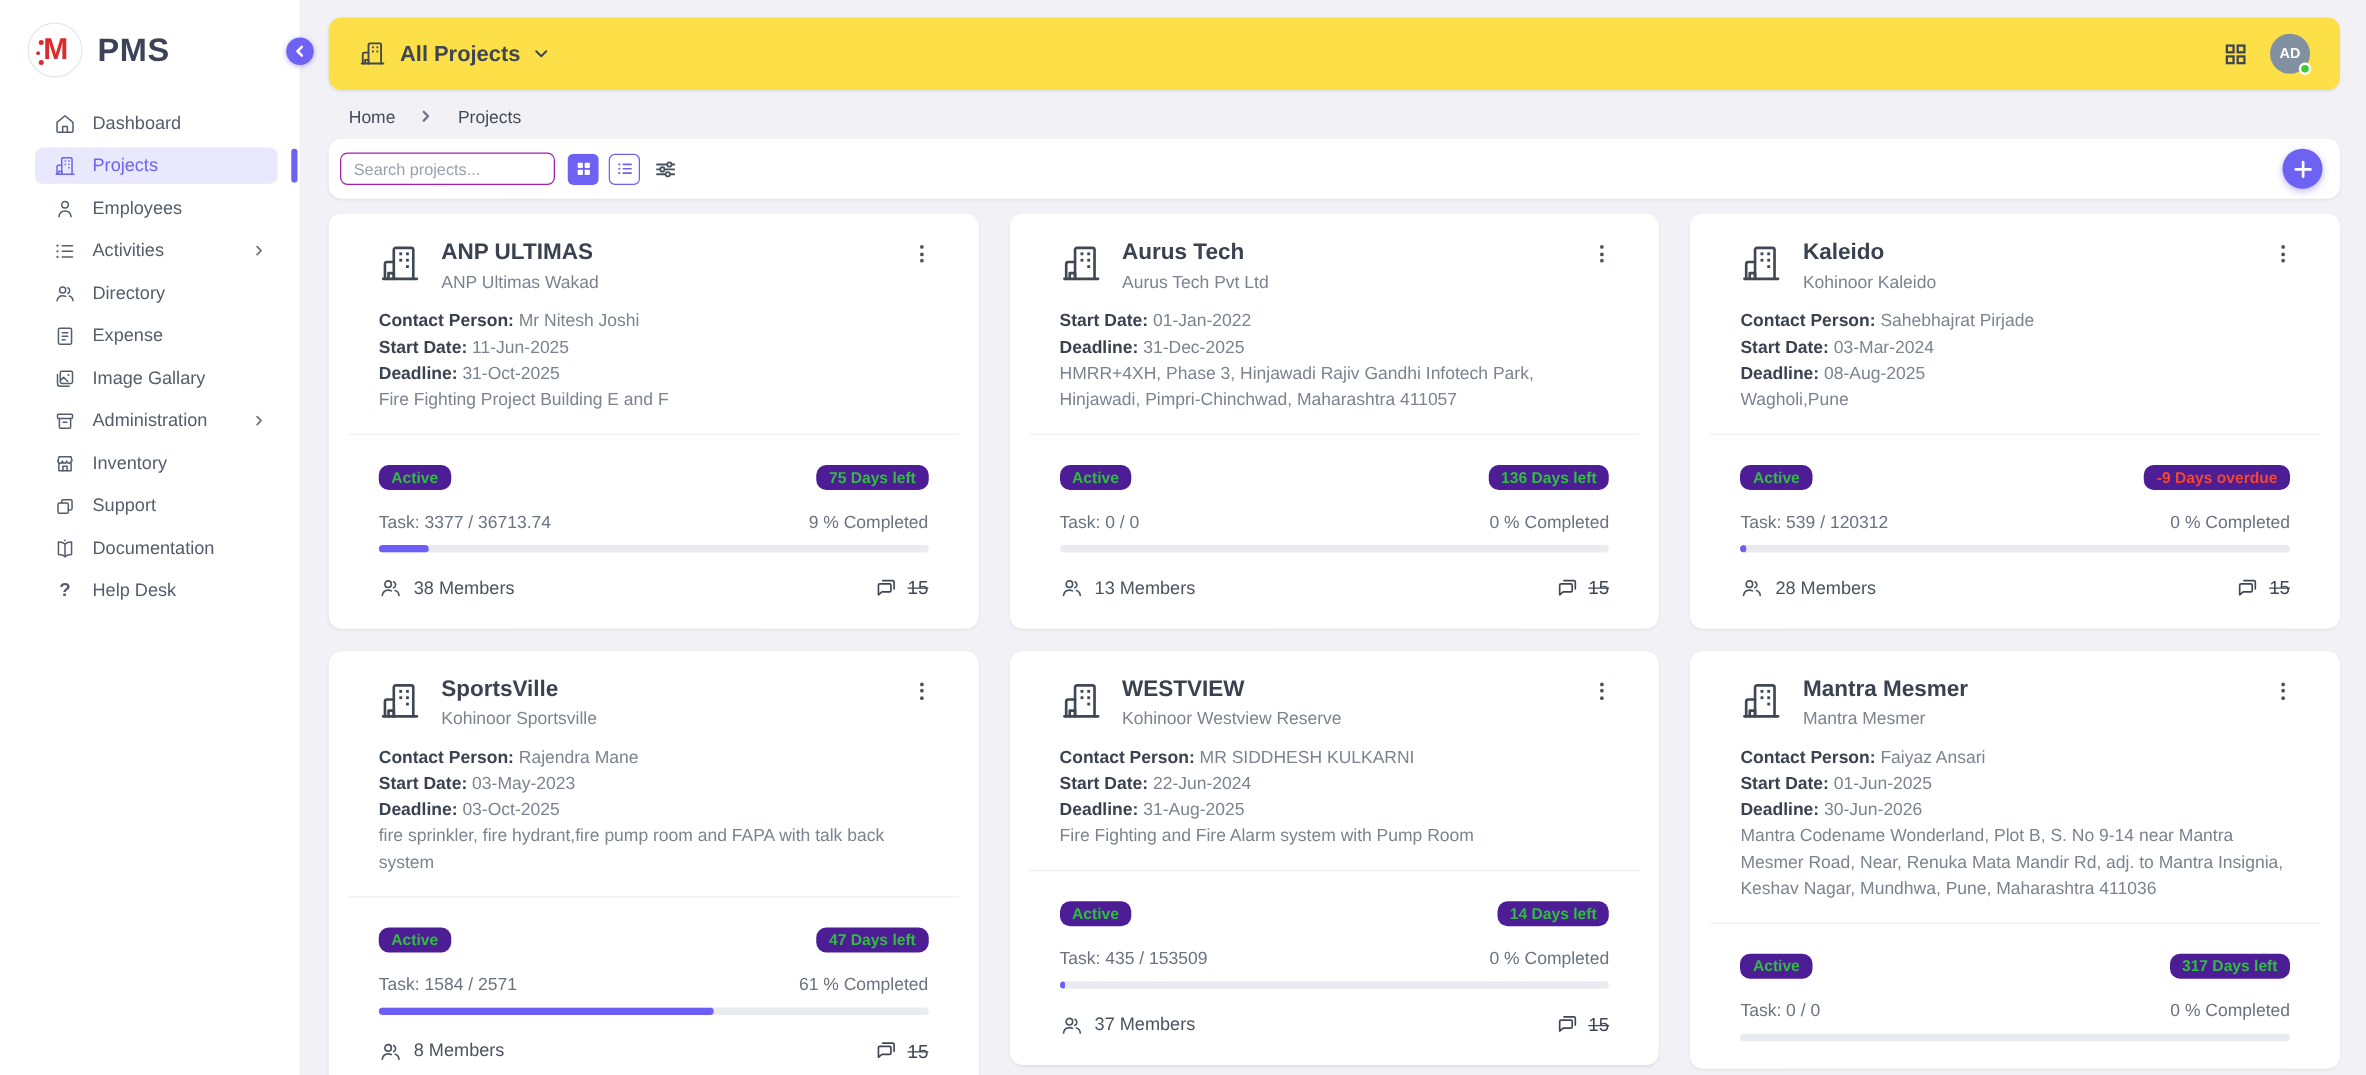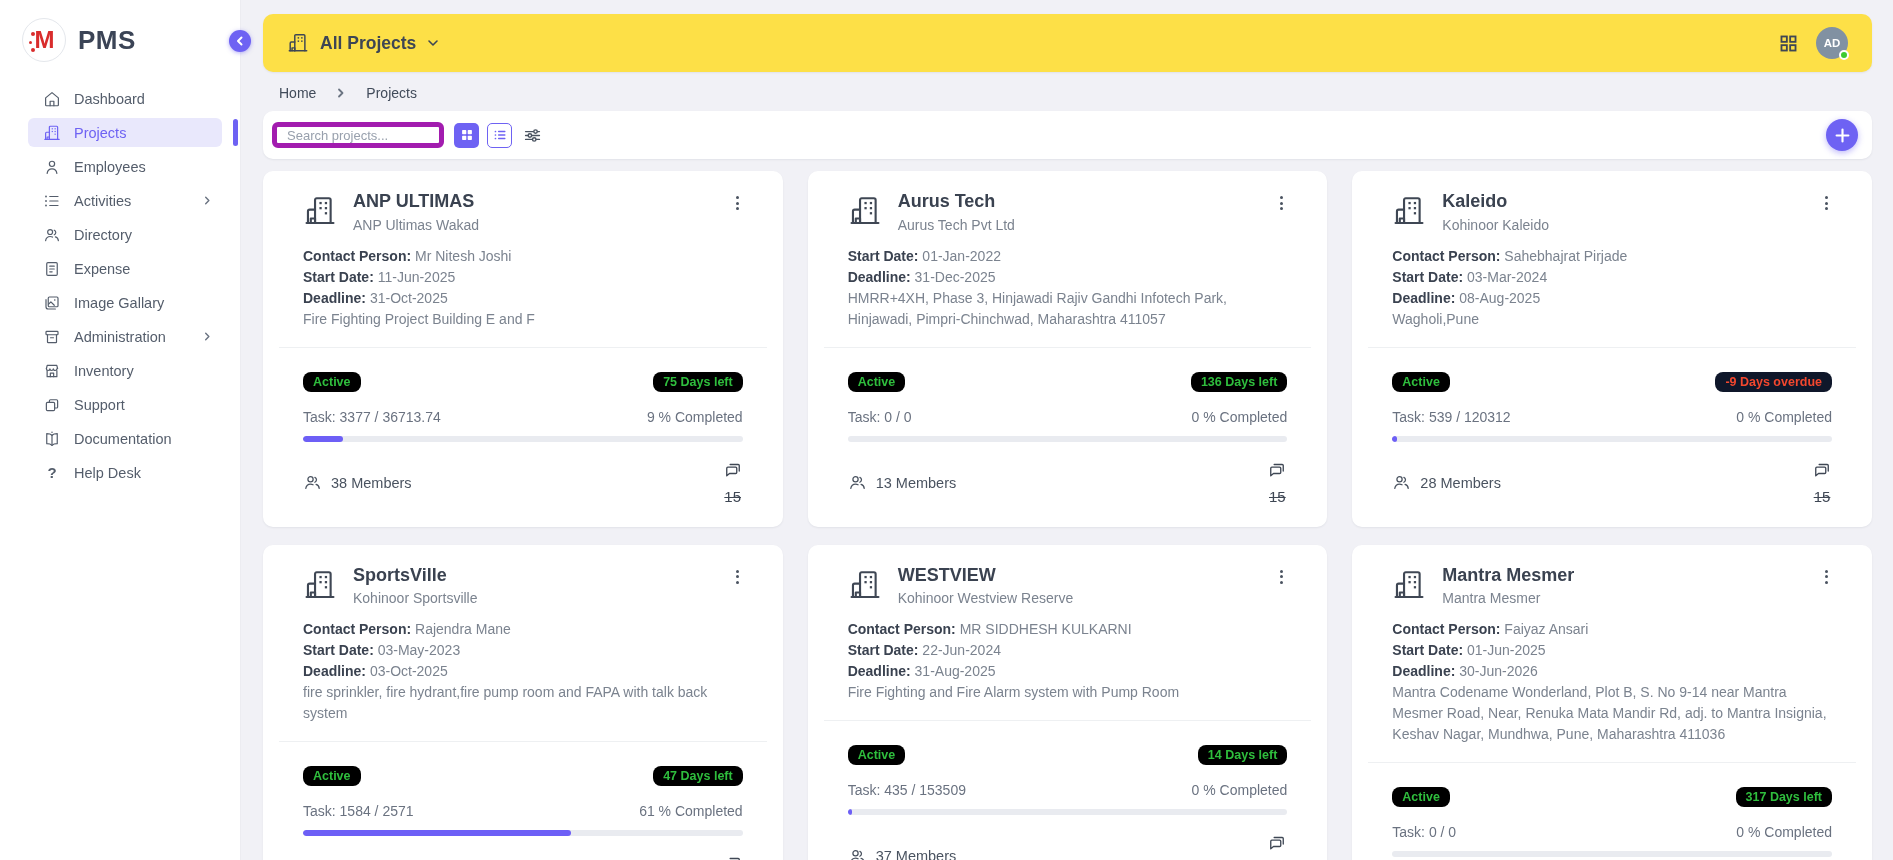--- a/index.html
+++ b/index.html
@@ -90,21 +90,21 @@
   .crumb.current { color:#414b5a; }
   .crumb-sep { color:#6b7482; display:flex; }
 
   .toolbar {
     height:48px; background:#fff; border-radius:10px;
     box-shadow:0 1px 2px rgba(56,65,74,.08);
     display:flex; align-items:center; padding:0 14px 0 9px;
   }
   .search-input {
     width:172px; height:26px;
-    border:5px solid #a21caf; border-radius:6px;
+    border:1px solid #a21caf; border-radius:6px;
     padding:0 10px; font-size:13px; color:#3a4250;
     font-family:"Liberation Sans", sans-serif;
     outline:none; background:#fff;
   }
   .search-input::placeholder { color:#98a0ad; }
   .view-btn {
     width:25px; height:25px; border-radius:5px;
     display:flex; align-items:center; justify-content:center;
     cursor:pointer; border:1px solid transparent; background:none;
   }
@@ -139,31 +139,31 @@
   .kebab i { width:3px; height:3px; border-radius:50%; background:#4a5360; }
 
   .info { margin-top:13px; font-size:14px; line-height:21px; color:#7b838f; }
   .info b { color:#3a4250; font-weight:700; }
   .div { border:none; border-top:1px solid #eef0f2; margin:17px -24px 0; }
 
   .badges { display:flex; align-items:center; justify-content:space-between; margin-top:24px; }
   .pill {
     font-size:12.5px; font-weight:700;
     padding:3px 10px; border-radius:8px;
-    color:#2fbe3d; background:#000000;
-  }
-  .pill.overdue { color:#f3472e; background:#0f172a; }
+    color:#2fbe3d; background:#4c1d95;
+  }
+  .pill.overdue { color:#f3472e; background:#4c1d95; }
 
   .taskrow { display:flex; justify-content:space-between; font-size:14px; color:#6a7280; margin-top:17px; }
   .track { height:6px; border-radius:3px; background:#e9ebf0; margin-top:11px; overflow:hidden; }
   .fill { height:100%; border-radius:3px; background:#6d5ff6; }
 
   .foot { display:flex; align-items:center; justify-content:space-between; margin-top:19px; }
   .mem { display:flex; align-items:center; gap:9px; font-size:14.5px; color:#4a5360; }
-  .chat { display:flex; align-items:center; gap:7px; font-size:15px; color:#3f4754; cursor:pointer;flex-direction:column; }
+  .chat { display:flex; align-items:center; gap:7px; font-size:15px; color:#3f4754; cursor:pointer; }
   .strike { text-decoration:line-through; }
 </style>
 </head>
 <body>
 
 <aside class="sidebar">
   <div class="logo-row">
     <span class="logo-circle">
       <span class="logo-m">M</span>
       <span class="logo-dot d1"></span>

